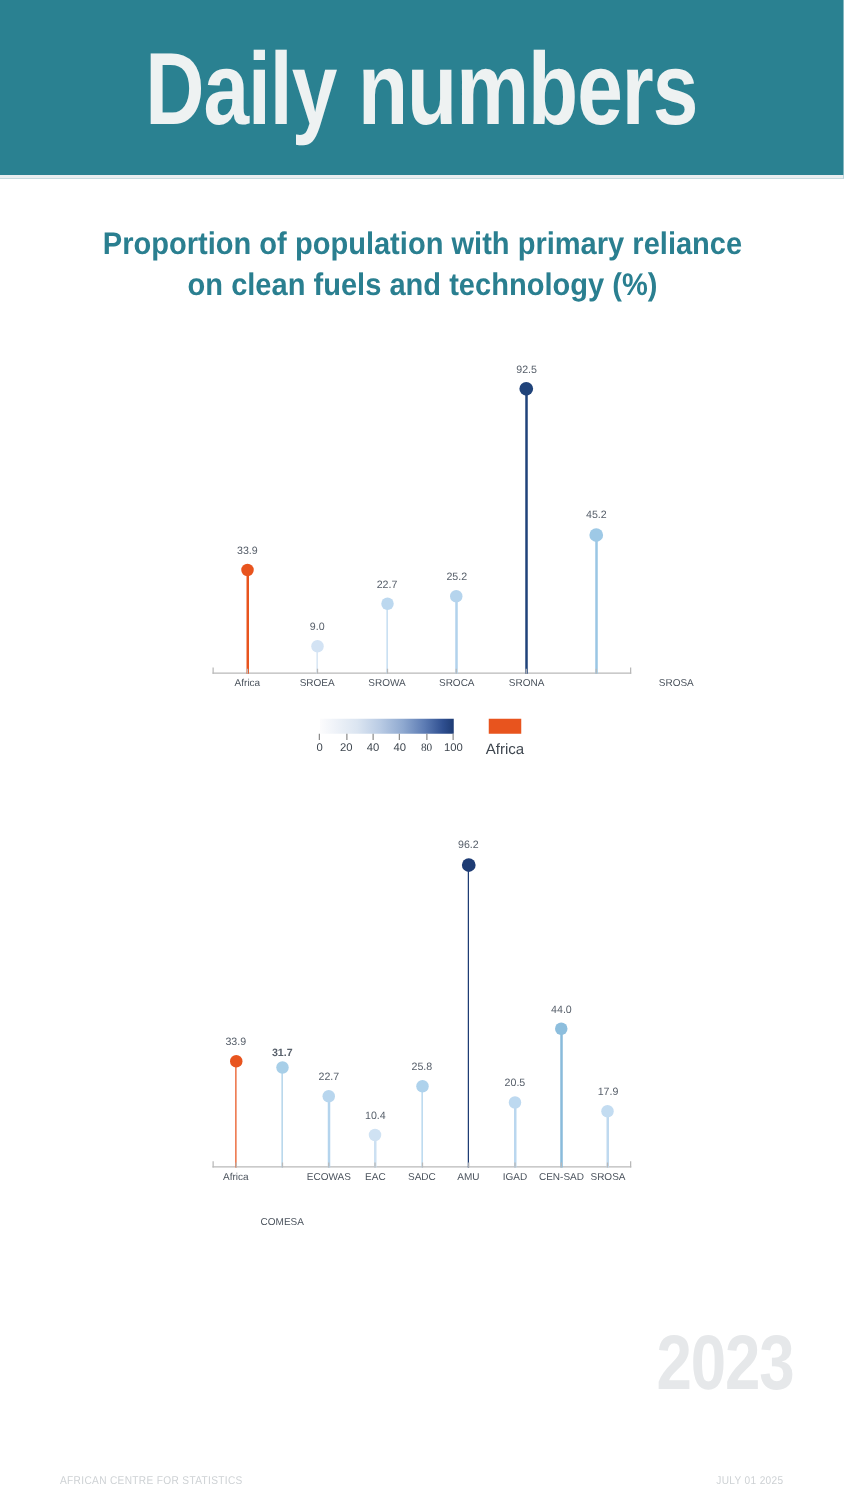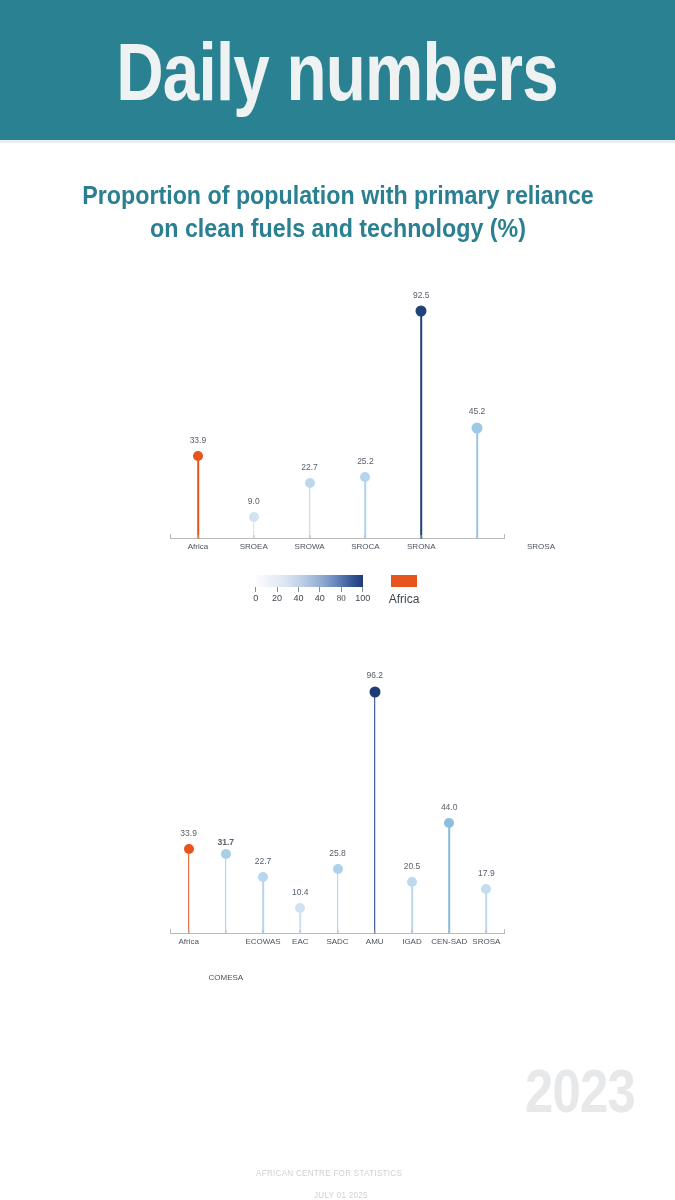--- a/index.html
+++ b/index.html
@@ -156,21 +156,20 @@
 
   
   .footer {
     position:absolute;
     left:0; right:0; bottom:0;
     height:32px;
     display:flex;
     align-items:center;
     justify-content:space-between;
     padding:0 48px;
-    flex-direction:column;
   }
   .footer-text {
     font-size:9px;
     color:#cdd1d4;
     letter-spacing:0.3px;
     font-family:"Liberation Sans Narrow","Liberation Sans",sans-serif;
     transform:scaleX(0.9);
     white-space:nowrap;
   }
   .footer-text.right { transform-origin:right center; }

